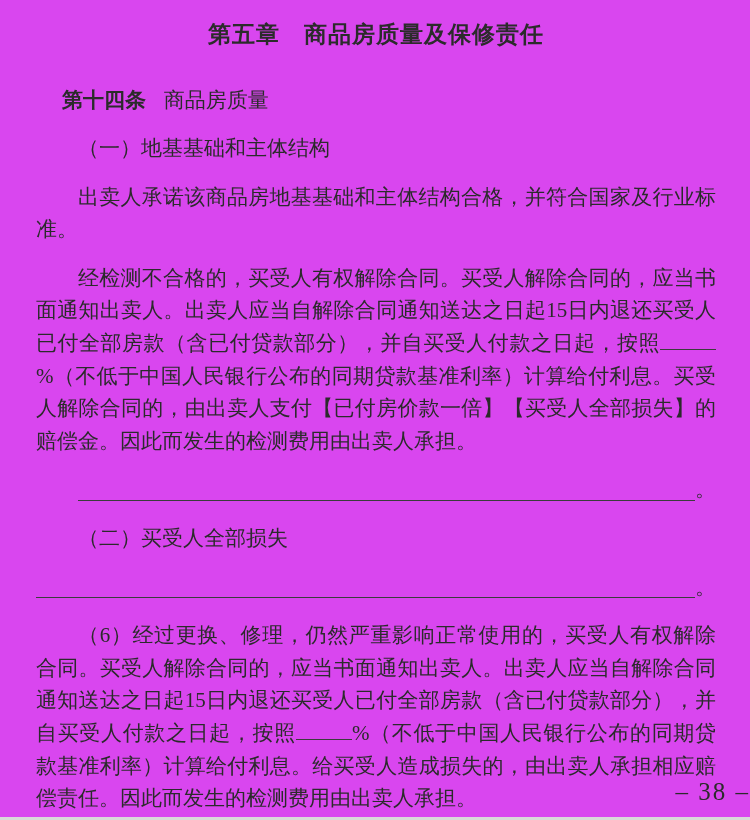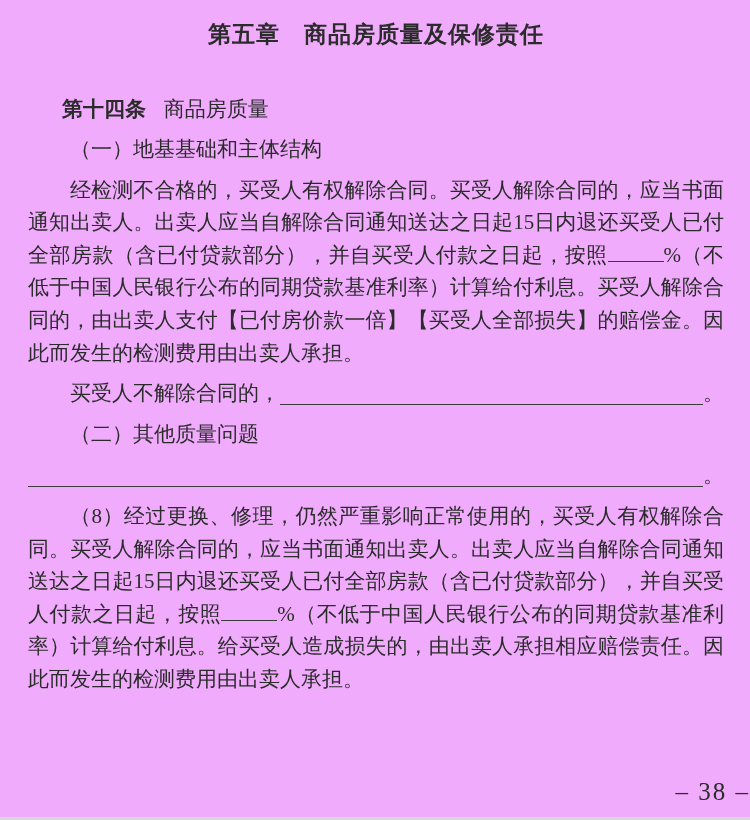--- a/index.html
+++ b/index.html
@@ -13,46 +13,46 @@
     font-family: "Liberation Serif", "DejaVu Serif", serif;
     color: #2b2b2b;
     overflow: hidden;
     position: relative;
   }
   .page {
     box-sizing: border-box;
     width: 750px;
     height: 820px;
     padding: 20px 18px 0 20px;
-    background: #f0abfc;
+    background: #d946ef;
     position: relative;
   }
   .chapter-title {
     margin: 0;
     text-align: center;
     font-size: 23px;
     font-weight: bold;
     line-height: 30px;
     letter-spacing: 1px;
   }
   .article-heading {
-    margin-top: 43px;
+    margin-top: 34px;
     padding-left: 2em;
     font-size: 21px;
     line-height: 32px;
   }
   .article-label { font-weight: bold; }
   .article-title { margin-left: 0.85em; }
   .doc-body {
     margin-top: 0;
     font-size: 21px;
     line-height: 32.6px;
   }
   .para {
-    margin: 8px;
+    margin: 16px;
     text-indent: 2em;
     text-align: justify;
   }
   .fill-line {
     display: flex;
     text-indent: 0;
   }
   .fill-line .ind { flex: 0 0 auto; width: 2em; }
   .fill-line .seg { flex: 0 0 auto; white-space: nowrap; }
   .fill-blank {
@@ -94,31 +94,31 @@
 <div class="page">
 
   <h1 class="chapter-title">第五章　商品房质量及保修责任</h1>
 
   <div class="article-heading">
     <span class="article-label">第十四条</span><span class="article-title">商品房质量</span>
   </div>
 
   <div class="doc-body">
       <p class="para"><span class="">（一）地基基础和主体结构</span></p>
+      <p class="para"><span class="">出卖人承诺该商品房地基基础和主体结构合格，并符合国家及行业标准。</span></p>
       <p class="para"><span class="">经检测不合格的，买受人有权解除合同。买受人解除合同的，应当书面通知出卖人。出卖人应当自解除合同通知送达之日起15日内退还买受人已付全部房款（含已付贷款部分），并自买受人付款之日起，按照</span><span class="inline-blank"></span><span class="">%（不低于中国人民银行公布的同期贷款基准利率）计算给付利息。买受人解除合同的，由出卖人支付【已付房价款一倍】【买受人全部损失】的赔偿金。因此而发生的检测费用由出卖人承担。</span></p>
       <p class="para fill-line">
         <span class="ind"></span>
-        <span class="seg">买受人不解除合同的，</span>
         <span class="fill-blank"></span>
         <span class="suffix">。</span>
       </p>
-      <p class="para"><span class="">（二）其他质量问题</span></p>
+      <p class="para"><span class="">（二）买受人全部损失</span></p>
       <p class="para fill-line extra-space">
         <span class="fill-blank"></span>
         <span class="suffix">。</span>
       </p>
-      <p class="para"><span class="">（8）经过更换、修理，仍然严重影响正常使用的，买受人有权解除合同。买受人解除合同的，应当书面通知出卖人。出卖人应当自解除合同通知送达之日起15日内退还买受人已付全部房款（含已付贷款部分），并自买受人付款之日起，按照</span><span class="inline-blank"></span><span class="">%（不低于中国人民银行公布的同期贷款基准利率）计算给付利息。给买受人造成损失的，由出卖人承担相应赔偿责任。因此而发生的检测费用由出卖人承担。</span></p>
+      <p class="para"><span class="">（6）经过更换、修理，仍然严重影响正常使用的，买受人有权解除合同。买受人解除合同的，应当书面通知出卖人。出卖人应当自解除合同通知送达之日起15日内退还买受人已付全部房款（含已付贷款部分），并自买受人付款之日起，按照</span><span class="inline-blank"></span><span class="">%（不低于中国人民银行公布的同期贷款基准利率）计算给付利息。给买受人造成损失的，由出卖人承担相应赔偿责任。因此而发生的检测费用由出卖人承担。</span></p>
     </div>
 
   <div class="page-footer">– 38 –</div>
 
   <div class="scan-edge"></div>
 </div>
 
 </body></html>

